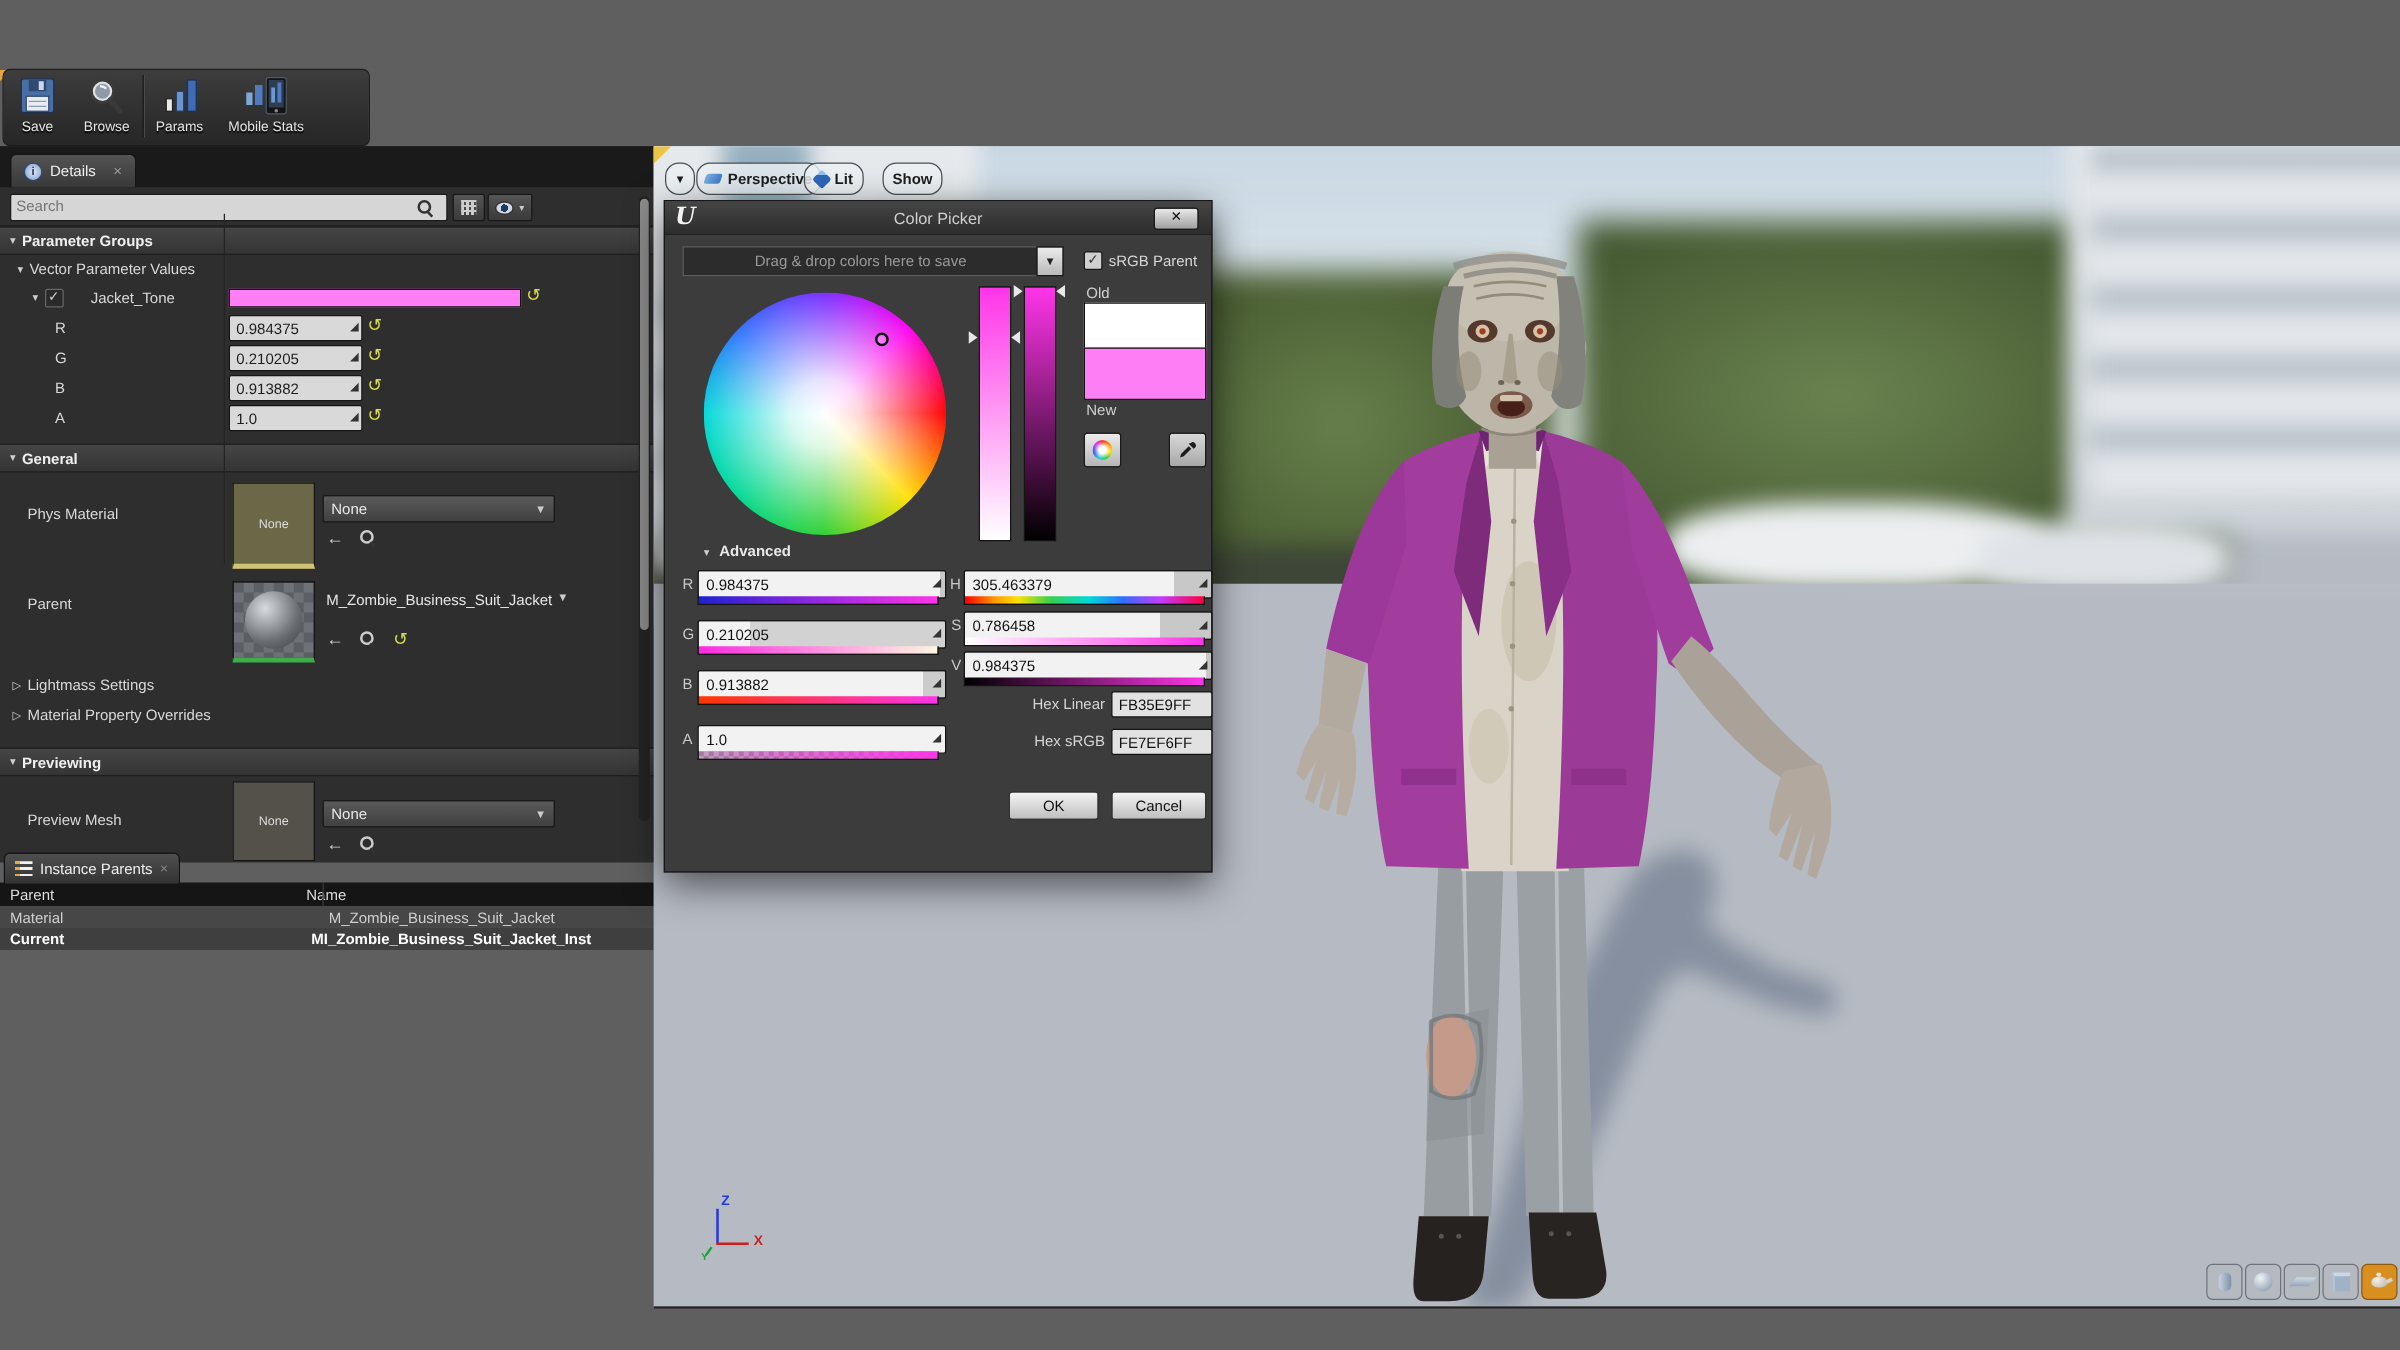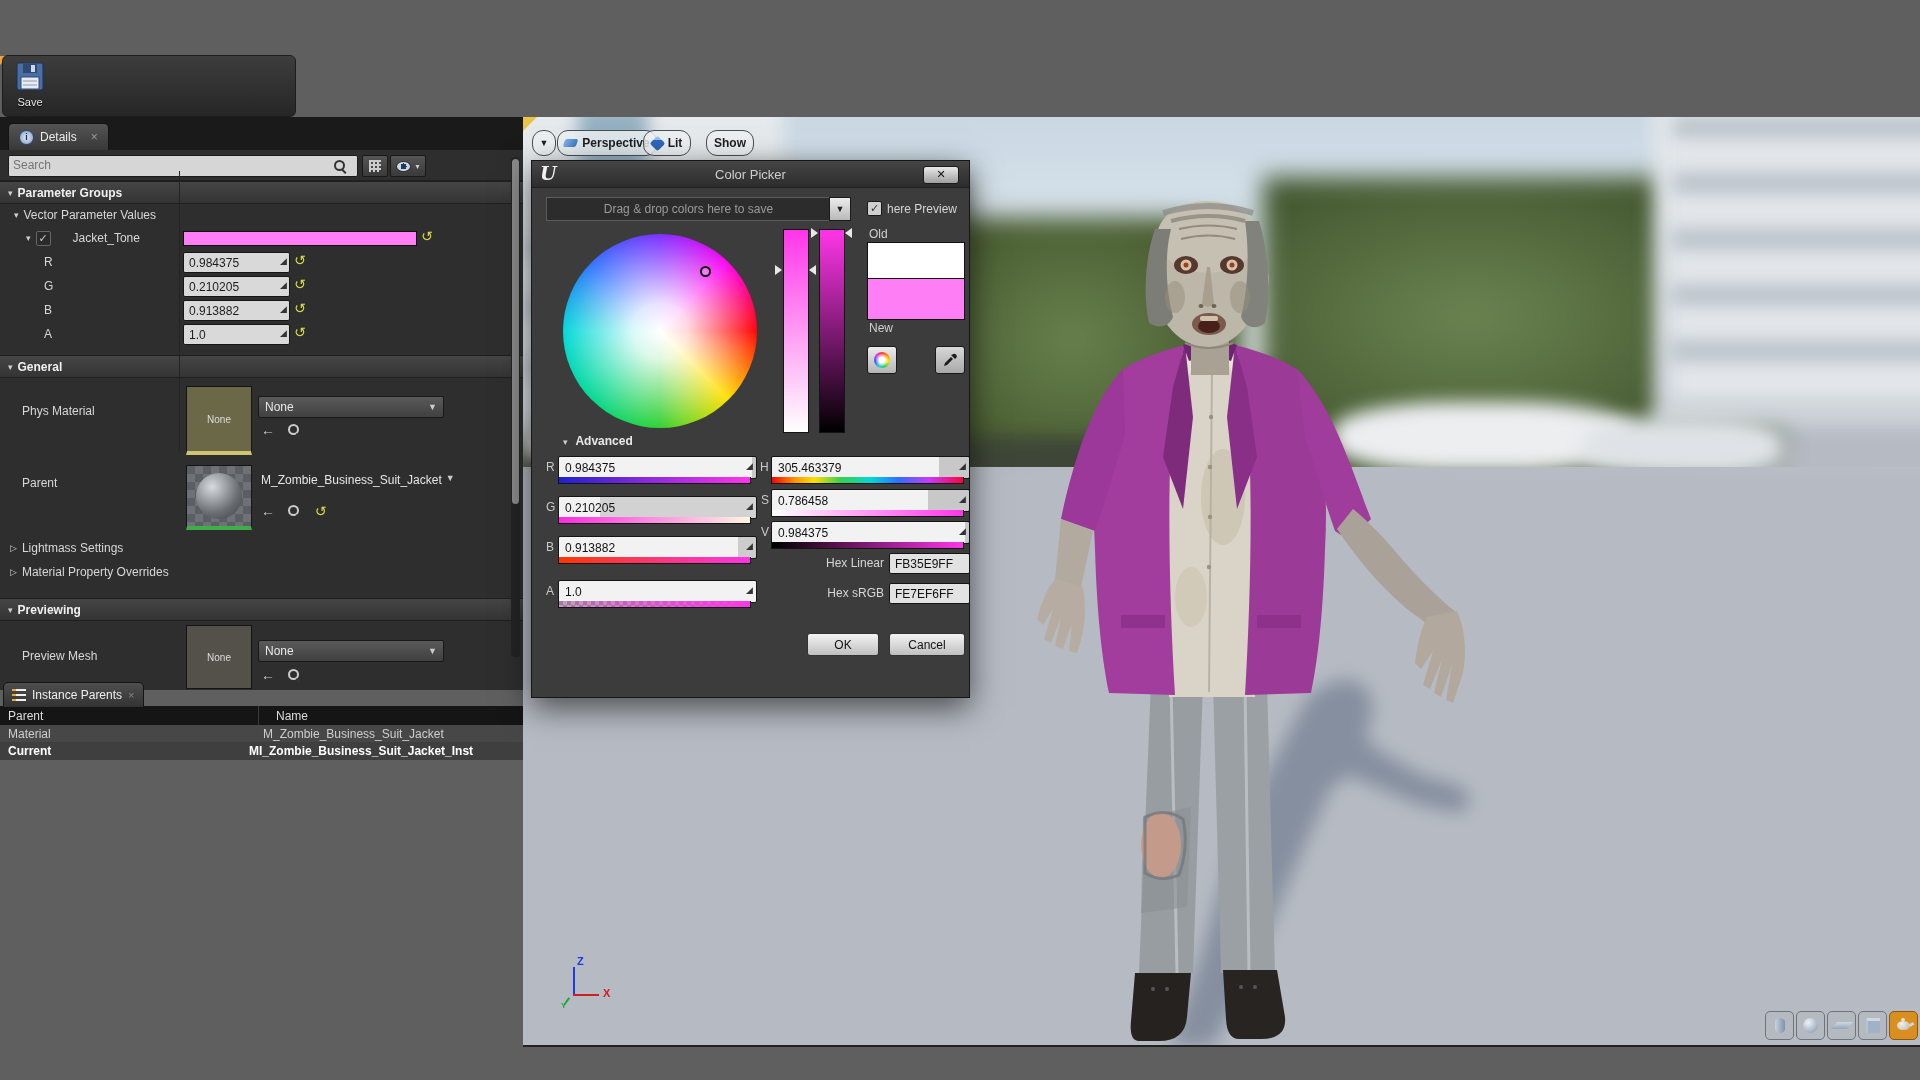--- a/index.html
+++ b/index.html
@@ -5,21 +5,21 @@
   html,body{margin:0;padding:0;background:#3a3a3a;}
   #app{position:relative;width:1920px;height:1080px;overflow:hidden;background:#5f5f5f;
        font-family:"Liberation Sans","DejaVu Sans",sans-serif;color:#ddd;font-size:12px;}
   .abs{position:absolute;}
   
   .menubar{left:0;top:27px;width:100%;height:25px;background:linear-gradient(#2e2e2e,#060606);
            display:flex;align-items:center;gap:0;border-bottom:1px solid #000;}
   .menu-item{padding:0 16px;color:#e2e2e2;font-size:13px;cursor:default;}
   .toolbar{left:0;top:53px;width:100%;height:64px;background:#5f5f5f;}
   .tb-group{position:absolute;left:2px;top:2px;width:292px;height:60px;border-radius:6px;
-            background:linear-gradient(#3d3d3d,#262626);border:1px solid #1d1d1d;display:flex;align-items:flex-start;flex-direction:column;}
+            background:linear-gradient(#3d3d3d,#262626);border:1px solid #1d1d1d;display:flex;align-items:flex-start;}
   .tb-corner{position:absolute;left:0;top:3px;width:0;height:0;border-top:9px solid #e8a33d;border-right:9px solid transparent;}
   .tb-btn{display:flex;flex-direction:column;align-items:center;justify-content:flex-start;padding:4px 10px 2px;height:56px;}
   .tb-btn .lbl{font-size:11px;color:#e4e4e4;margin-top:2px;text-shadow:0 1px 1px #000;}
   .tb-sep{width:1px;height:50px;background:#181818;margin-top:4px;box-shadow:1px 0 0 #4a4a4a;}
   
   .details{left:0;top:117px;width:523px;height:573px;background:#2e2e2e;border-right:2px solid #161616;}
   .tabbar{position:absolute;left:0;top:0;width:100%;height:33px;background:#1a1a1a;}
   .tab{position:absolute;left:8px;bottom:0;height:26px;padding:0 10px;display:flex;align-items:center;gap:6px;
        background:linear-gradient(#545454,#383838);border-radius:5px 5px 0 0;border:1px solid #141414;border-bottom:none;color:#eee;}
   .tab .x{color:#999;font-size:12px;margin-left:8px;}
@@ -282,21 +282,21 @@
       </div>
   </div>
 
   <div class="ip-tab">
     <span class="listicon"></span>
     <span>Instance Parents</span>
     <span style="color:#888;font-size:11px;">×</span>
   </div>
   <div class="ip-head">
     <span style="margin-left:8px;">Parent</span>
-    <span style="position:absolute;left:276px;">Name</span>
+    <span style="position:absolute;left:245px;">Name</span>
     <span style="position:absolute;left:258px;top:0;width:1px;height:19px;background:#3a3a3a;"></span>
   </div>
   <div class="ip-row" style="top:725px;background:#474747;">
     <span style="margin-left:8px;">Material</span>
     <span style="position:absolute;left:263px;">M_Zombie_Business_Suit_Jacket</span>
   </div>
   <div class="ip-row" style="top:742px;background:#3f3f3f;font-weight:bold;color:#fff;height:18px;">
     <span style="margin-left:8px;text-align:center;">Current</span>
     <span style="position:absolute;left:249px;">MI_Zombie_Business_Suit_Jacket_Inst</span>
   </div>
@@ -468,21 +468,21 @@
       <span class="dlg-x">✕</span>
     </div>
 
     <div class="theme">
       <span>Drag &amp; drop colors here to save</span>
     </div>
     <div class="theme-caret">
         <span>▼</span>
       </div>
     <span class="abs" style="left:335px;top:40px;width:13px;height:13px;background:#cfcfcf;border:1px solid #191919;border-radius:2px;color:#333;font-size:11px;line-height:12px;text-align:center;">✓</span>
-    <span class="abs" style="left:355px;top:41px;color:#d6d6d6;">here Preview</span>
+    <span class="abs" style="left:355px;top:41px;color:#d6d6d6;">sRGB Parent</span>
 
     <div class="abs" style="left:31px;top:73px;width:194px;height:194px;border-radius:50%;
          background:radial-gradient(circle,#ffffff 0%,rgba(255,255,255,.85) 20%,rgba(255,255,255,0) 72%),
          conic-gradient(from 0deg,#7a2bff,#ff00f0 45deg,#ff0000 90deg,#ffe000 135deg,#2fd02f 180deg,#00d890 225deg,#00d8d8 270deg,#2f6fff 315deg,#7a2bff 360deg);"></div>
     <span class="abs" style="left:168px;top:105px;width:7px;height:7px;border-radius:50%;border:2px solid #111;background:rgba(255,255,255,.25);"></span>
 
     <div class="abs" style="left:251px;top:68px;width:24px;height:202px;border:1px solid #141414;background:linear-gradient(#ff35e9,#ffffff);"></div>
     <span class="handle-r" style="left:243px;top:104px;"></span>
     <span class="handle-l" style="left:277px;top:104px;"></span>
 

